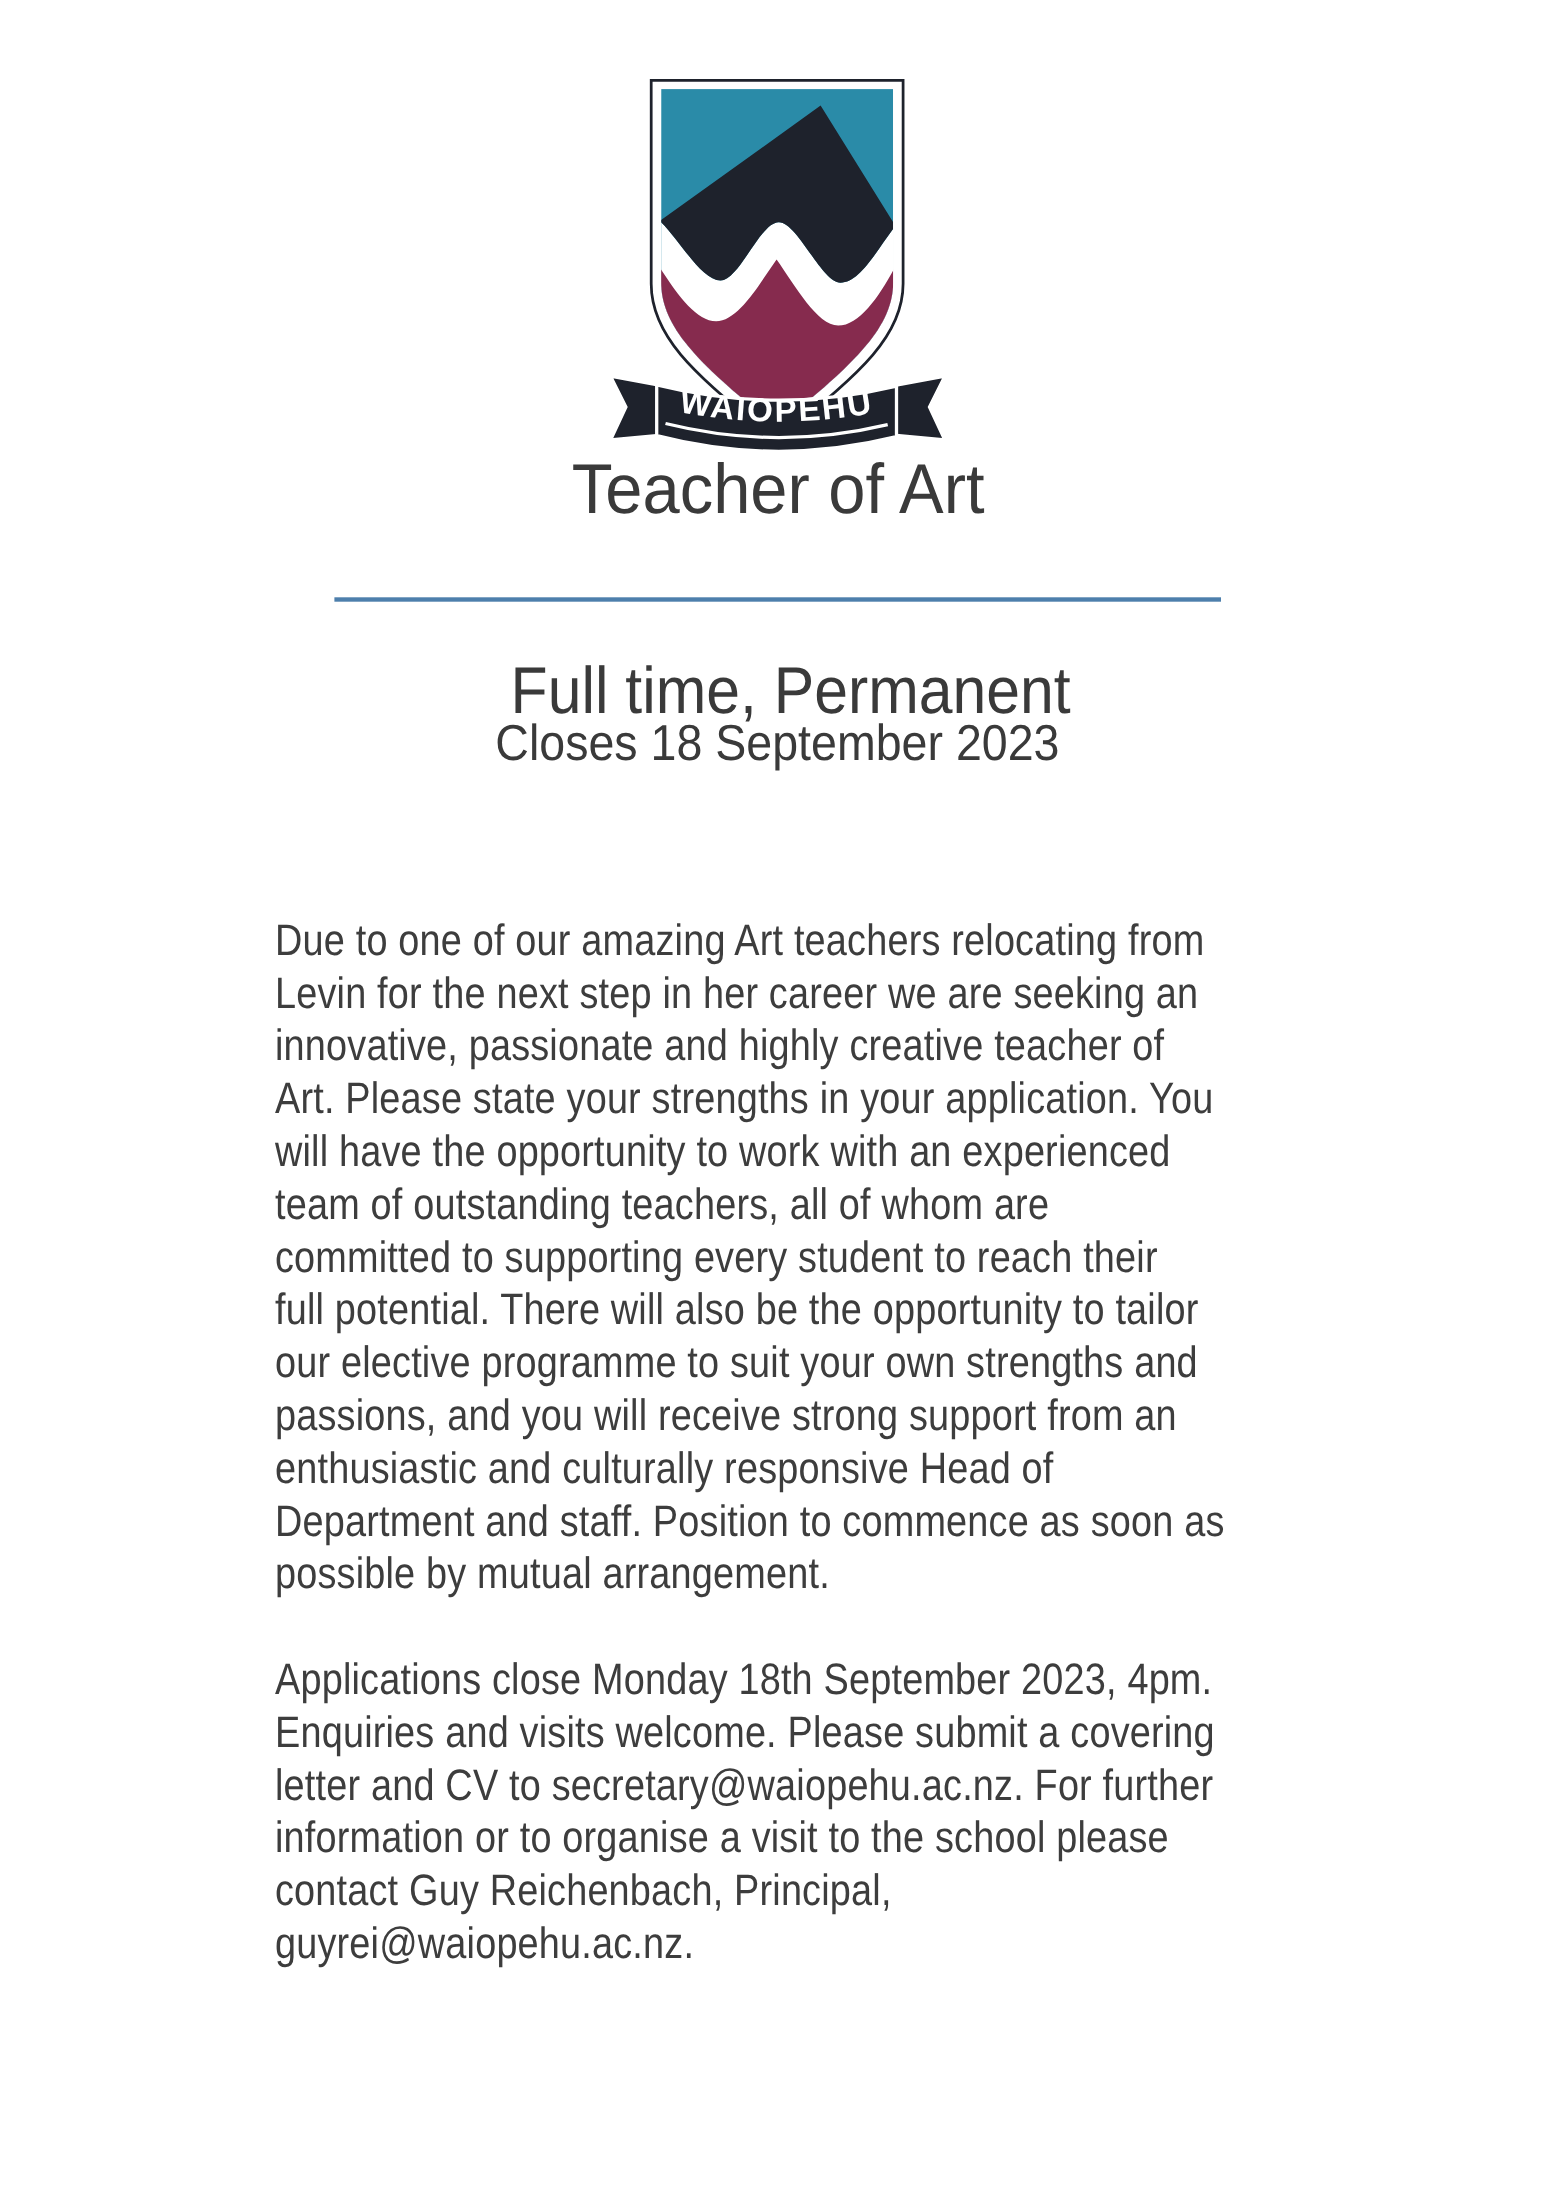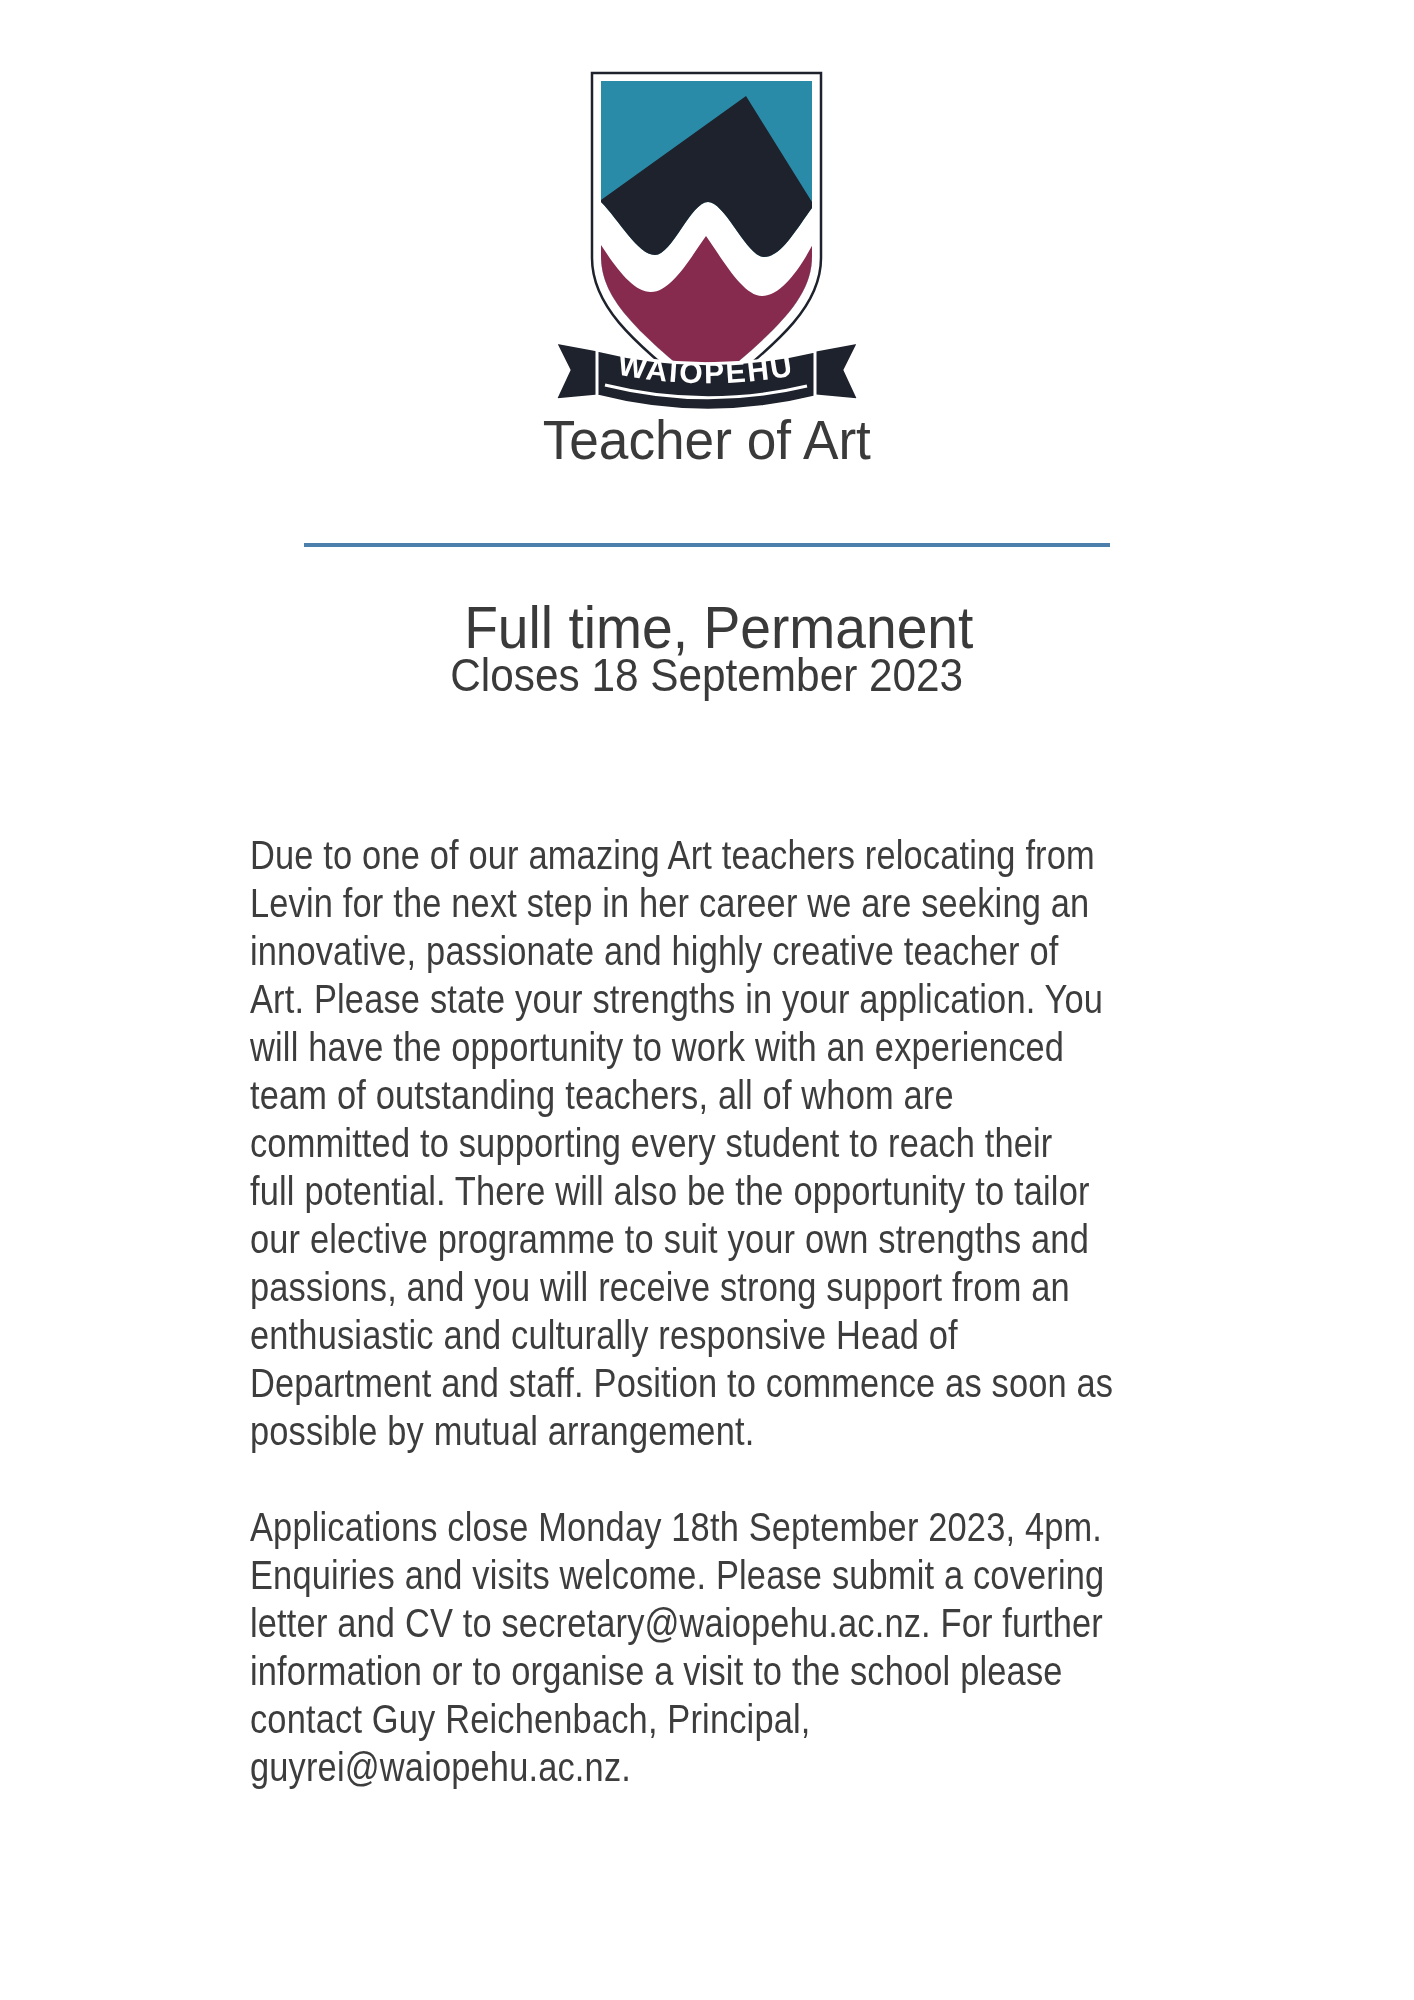--- a/index.html
+++ b/index.html
@@ -16,21 +16,21 @@
     position:absolute;
     top:68px;left:50%;
     transform:translateX(-50%);
     width:312px;height:352px;
   }
   .crest svg{display:block;width:100%;height:100%;}
   .title{
     position:absolute;top:412px;left:0;
     width:100%;margin:0;
     text-align:center;
-    font-size:56px;font-weight:300;line-height:1;
+    font-size:64px;font-weight:300;line-height:1;
     color:#3a3a3a;white-space:nowrap;
   }
   .subtitle{
     position:absolute;top:586px;left:0;
     width:100%;margin:12px;
     text-align:center;
     font-size:60px;font-weight:300;line-height:1;
     color:#3a3a3a;white-space:nowrap;
   }
   .closing{

